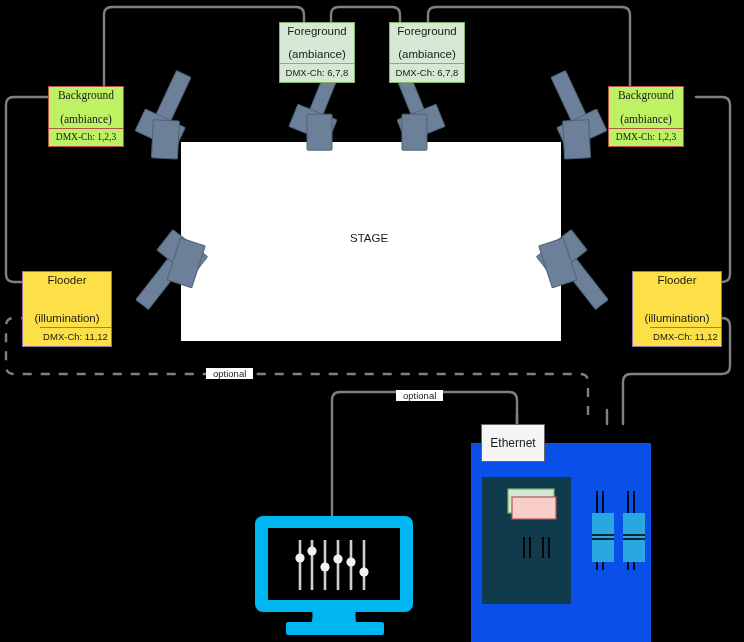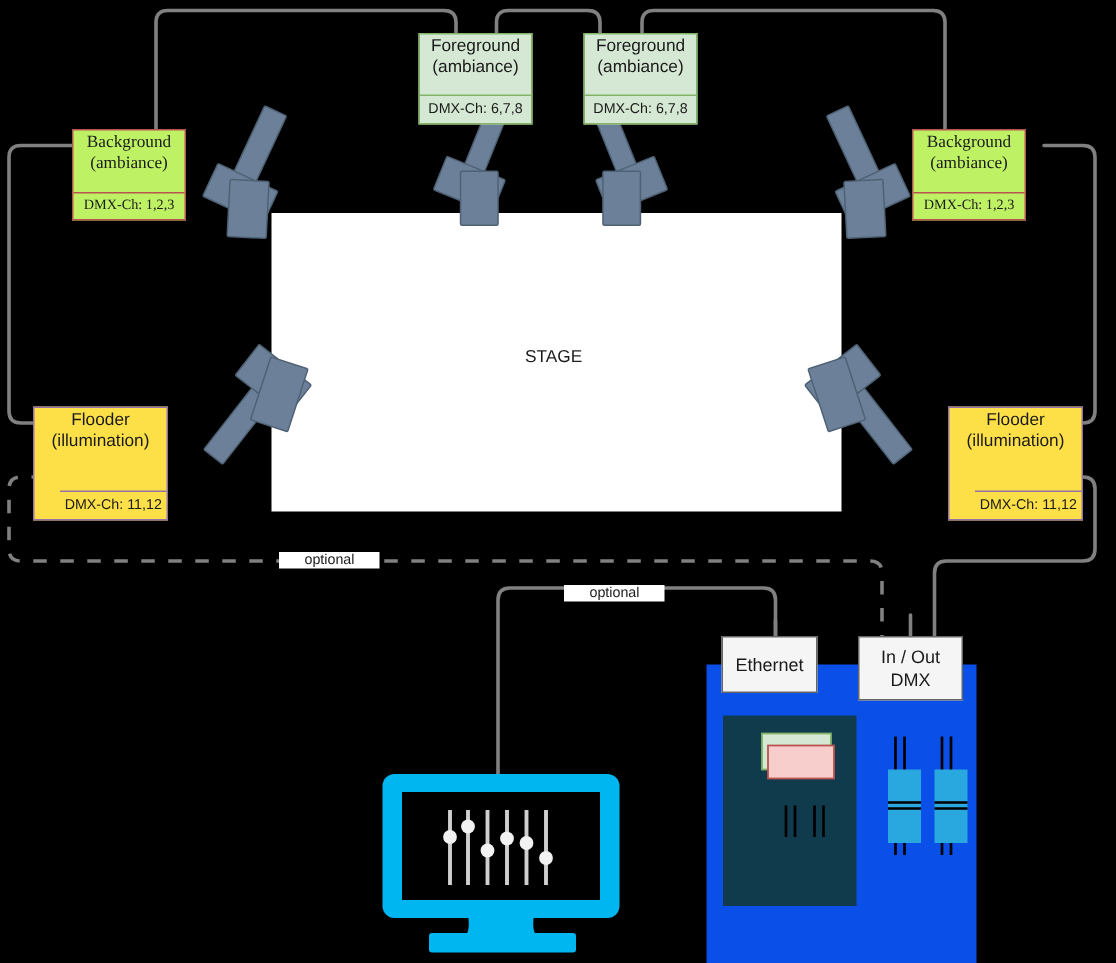--- a/index.html
+++ b/index.html
@@ -4,40 +4,40 @@
 <style>
   html,body{margin:0;padding:0;background:#000;}
   body{width:744px;height:642px;overflow:hidden;
        font-family:"Liberation Sans","DejaVu Sans",sans-serif;}
   #root{position:relative;width:744px;height:642px;background:#000;}
   svg.layer{position:absolute;left:0;top:0;width:744px;height:642px;}
 
   .fbox{position:absolute;box-sizing:border-box;border:1px solid #b85450;
         display:flex;flex-direction:column;align-items:stretch;}
   .fbox .title{flex:1;display:flex;flex-direction:column;align-items:center;
-        justify-content:flex-start;font-size:11.5px;color:#1a1a1a;line-height:13.5px;
+        justify-content:space-between;font-size:11.5px;color:#1a1a1a;line-height:13.5px;
         padding:2px 1px;}
   .fbox .title span{display:block;text-align:center;white-space:nowrap;}
   .fbox .dmx{border-top:1px solid #b85450;font-size:9.5px;color:#1a1a1a;
         text-align:center;padding:3px 1px 4px;white-space:nowrap;}
 
   .fbox.bg{background:#bef264;border-color:#b85450;font-family:Liberation Serif, serif;}
   .fbox.bg .dmx{border-top-color:#b85450;}
   .fbox.fg{background:#d5e8d4;border-color:#82b366;}
   .fbox.fg .dmx{border-top-color:#82b366;}
   .fbox.fl{background:#fde047;border-color:#9673a6;}
   .fbox.fl .dmx{border-top-color:#9673a6;margin-left:17px;}
 
   .plain{position:absolute;box-sizing:border-box;background:#f5f5f5;
          border:1px solid #666;display:flex;align-items:center;
          justify-content:center;text-align:center;font-size:12px;
          color:#1a1a1a;line-height:15px;}
 
   .optlbl{position:absolute;background:#fff;color:#1a1a1a;font-size:9.5px;
-          line-height:11px;padding:0 17px;white-space:nowrap;}
+          line-height:11px;padding:0 7px;white-space:nowrap;margin-left:20px;}
 
   .stage{position:absolute;background:#fff;}
   .stagetxt{position:absolute;font-size:11.5px;color:#1a1a1a;
             white-space:nowrap;}
 </style>
 </head>
 <body>
 
 <div id="root">
 
@@ -192,24 +192,20 @@
       <rect x="623" y="513" width="22" height="49" fill="#29a8df"></rect>
       <line x1="623" y1="535" x2="645" y2="535" stroke="#000" stroke-width="1.6"></line>
       <line x1="623" y1="539" x2="645" y2="539" stroke="#000" stroke-width="1.6"></line>
     </g>
   </svg>
 
   <div class="plain" style="left:481px;top:424px;width:64px;height:38px;">
     <span>Ethernet</span>
   </div>
 
-  <div class="plain" style="left:572px;top:424px;width:70px;height:43px;flex-direction:column;">
-    <span>In / Out</span>
-    <span>DMX</span>
-  </div>
 
   <svg class="layer" viewBox="0 0 744 642">
     <g>
 
       <rect x="255" y="516" width="158" height="96" rx="8" fill="#00b6f0"></rect>
 
       <rect x="268" y="528" width="132" height="72" fill="#000"></rect>
 
       <path d="M312,610 L356,610 C354,622 358,626 362,628 L306,628 C310,626 314,622 312,610 Z" fill="#00b6f0"></path>
 

